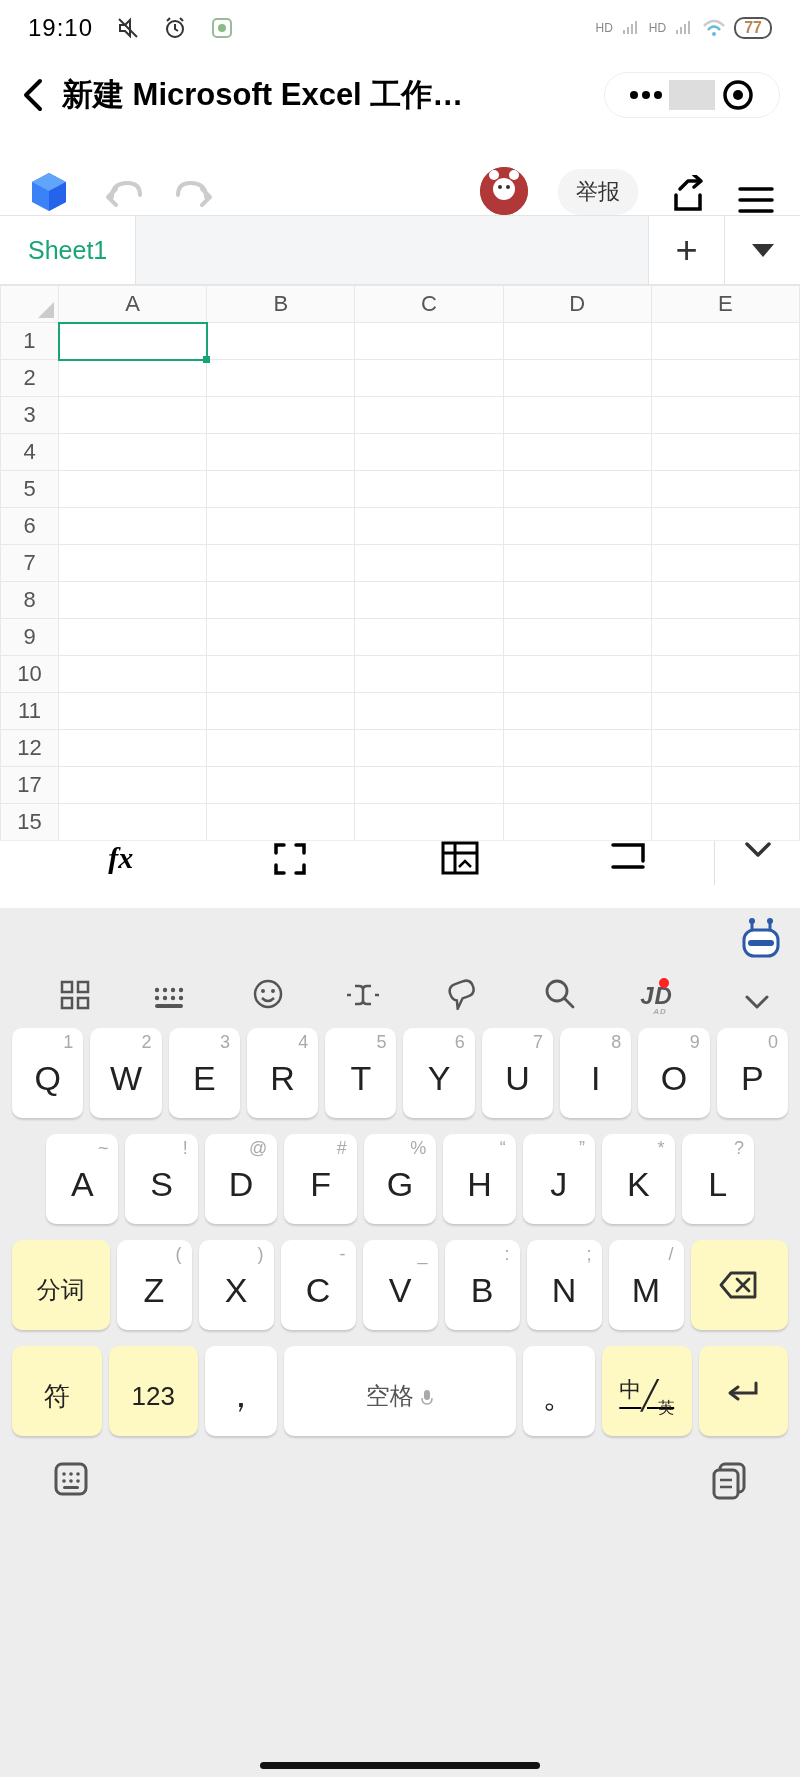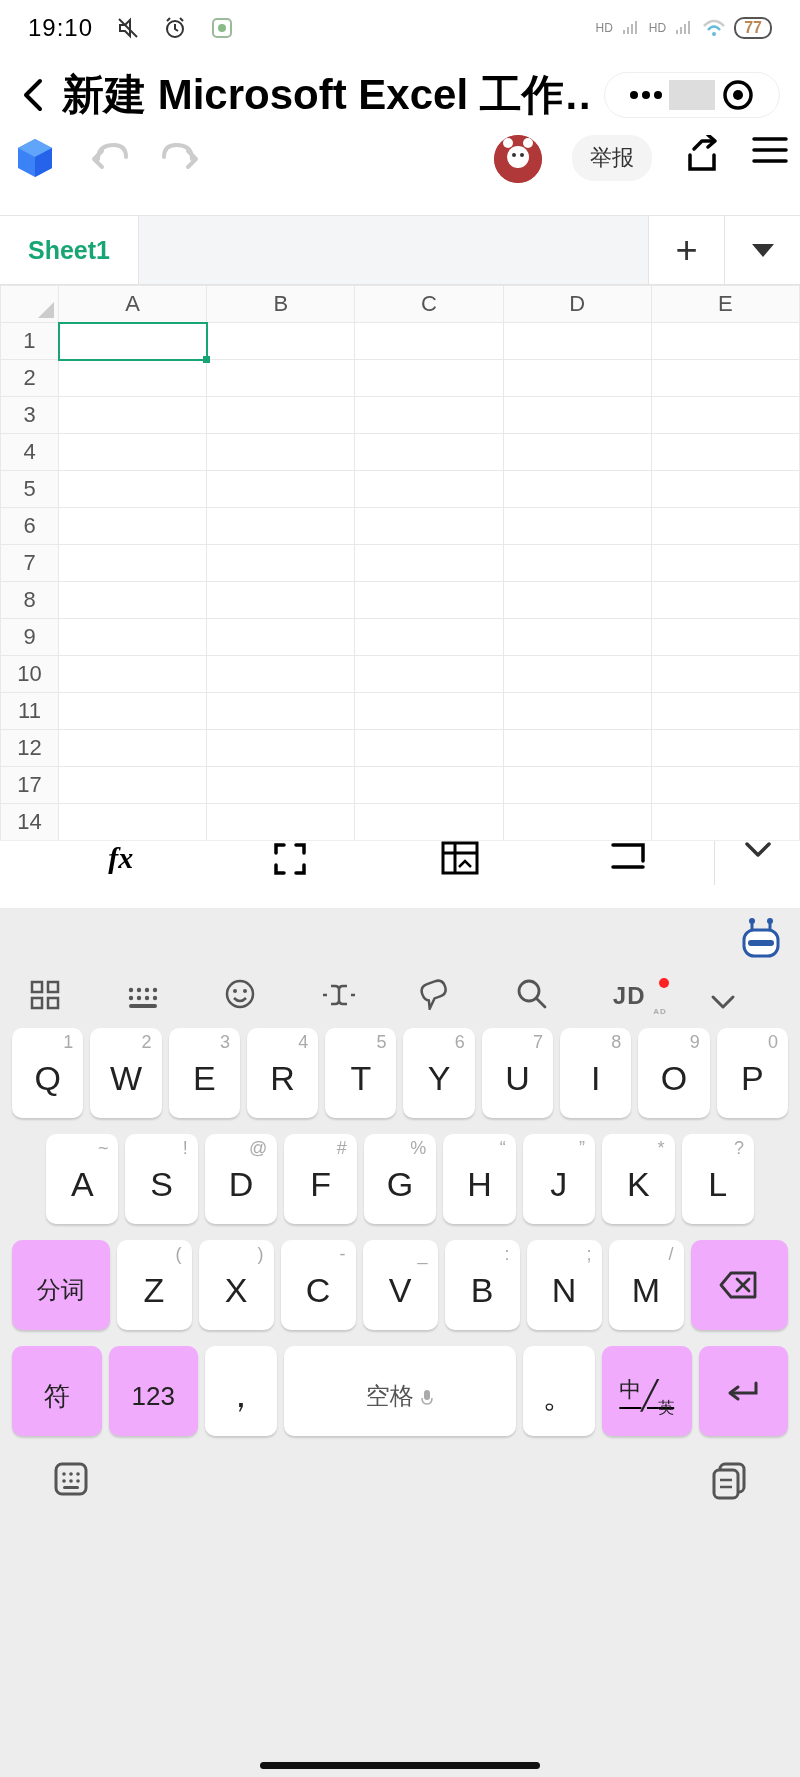--- a/index.html
+++ b/index.html
@@ -6,35 +6,35 @@
   body { width: 800px; height: 1777px; background: #fff; overflow: hidden; position: relative; }
 
   
   .status-bar { height: 55px; display: flex; align-items: center; justify-content: space-between; padding: 0 28px; }
   .status-left { display: flex; align-items: center; gap: 24px; font-size: 24px; font-weight: 500; letter-spacing: 1px; }
   .status-right { display: flex; align-items: center; gap: 8px; }
   .battery { border: 2px solid #555; border-radius: 10px; padding: 0 8px; font-size: 16px; color: #b85; font-weight: bold; }
 
   
   .title-bar { height: 80px; display: flex; align-items: center; padding: 0 20px; gap: 12px; }
-  .title-text { font-size: 42px; font-weight: 600; flex: 1; white-space: nowrap; overflow: hidden; }
+  .title-text { font-size: 31px; font-weight: 600; flex: 1; white-space: nowrap; overflow: hidden; }
   .title-right { display: flex; align-items: center; gap: 0; border: 1px solid #eee; border-radius: 40px; padding: 6px 18px; }
   .title-right > div { width: 46px; display: flex; justify-content: center; }
   .divider { width: 1px; height: 30px; background: #ddd; }
 
   
-  .app-toolbar { height: 80px; display: flex; align-items: flex-start; padding: 0 12px; gap: 30px; }
+  .app-toolbar { height: 80px; display: flex; align-items: flex-end; padding: 0 26px; gap: 30px; }
   .app-logo { width: 46px; height: 46px; }
   .toolbar-spacer { flex: 1; }
   .avatar { width: 48px; height: 48px; border-radius: 50%; background: #a33; position: relative; overflow: hidden; }
   .report-btn { background: #f4f4f4; border-radius: 22px; padding: 8px 18px; font-size: 22px; color: #333; }
 
   
   .sheet-tabs { height: 70px; display: flex; background: #f4f5f6; border-top: 1px solid #e4e4e4; border-bottom: 1px solid #e4e4e4; }
-  .sheet-tab-active { background: #fff; padding: 0 28px; display: flex; align-items: center; font-size: 25px; color: #17a673; border-right: 1px solid #e4e4e4; font-weight: bold; }
+  .sheet-tab-active { background: #fff; padding: 0 28px; display: flex; align-items: center; font-size: 25px; color: #17a673; border-right: 1px solid #e4e4e4; }
   .sheet-controls { display: flex; }
   .sheet-ctrl { width: 76px; display: flex; align-items: center; justify-content: center; border-left: 1px solid #e4e4e4; background: #fff; font-size: 30px; }
 
   
   .sheet { border-collapse: collapse; width: 100%; table-layout: fixed; }
   .sheet th, .sheet td { border: 1px solid #e8e8e8; height: 37px; font-weight: normal; text-align: center; font-size: 22px; color: #555; }
   .sheet .corner { background: #fafafa; position: relative; }
   .sheet th.col { background: #fafafa; width: 148px; }
   .sheet th.row { background: #fafafa; width: 58px; font-size: 22px; }
   .sheet td { background: #fff; }
@@ -43,29 +43,29 @@
 
   
   .bottom-toolbar { height: 80px; display: flex; justify-content: space-around; border-top: 1px solid #eee; background: #fff; padding-left: 36px; }
   .bottom-toolbar .tool { flex: 1; display: flex; justify-content: center; font-size: 30px; font-style: italic; font-family: Georgia, serif; }
   .bottom-toolbar .sep { width: 1px; height: 44px; background: #e0e0e0; }
 
   
   .kbd-wrap { position: absolute; left: 0; right: 0; bottom: 0; top: 908px; background: #ededee; }
   .kbd-assist { position: absolute; right: 16px; top: 8px; width: 46px; height: 46px; }
   .kbd-tools { height: 120px; display: flex; align-items: flex-end; justify-content: space-between; padding: 0 30px 18px 30px; }
-  .kbd-tools .kt { width: 60px; display: flex; justify-content: flex-start; color: #555; position: relative; }
+  .kbd-tools .kt { width: 60px; display: flex; justify-content: flex-end; color: #555; position: relative; font-style: italic; }
   .kbd-dot { position: absolute; top: -4px; right: 4px; width: 10px; height: 10px; background: #f22; border-radius: 50%; }
 
   .kbd-rows { padding: 0 12px; }
   .kbd-row { display: flex; gap: 7px; margin-bottom: 16px; }
   .key { flex: 1; background: #fff; border-radius: 10px; box-shadow: 0 2px 2px rgba(0,0,0,.15); height: 90px; display: flex; flex-direction: column; align-items: center; justify-content: center; position: relative; }
   .key .sup { position: absolute; top: 4px; right: 10px; font-size: 18px; color: #aaa; }
   .key .main { font-size: 34px; font-weight: 500; color: #222; margin-top: 10px; }
-  .key.gray { background: #f0abfc; }
+  .key.gray { background: #fef9c3; }
   .key.gray .main { font-size: 26px; }
 
   .kbd-row.r2 { padding: 0 34px; }
   
   .kbd-bottom { padding: 0 12px; display: flex; gap: 7px; }
   .kbd-bottom .key { height: 90px; }
   .kbd-bottom .space { flex: 2.6; }
   .kbd-bottom .lang { position: relative; text-decoration: underline; }
   .kbd-bottom .lang .main { font-size: 24px; position: relative; }
 
@@ -305,21 +305,21 @@
         </tr>
         <tr>
           <th class="row">17</th>
           <td class=""></td>
           <td class=""></td>
           <td class=""></td>
           <td class=""></td>
           <td class=""></td>
         </tr>
         <tr>
-          <th class="row">14</th>
+          <th class="row">15</th>
           <td class=""></td>
           <td class=""></td>
           <td class=""></td>
           <td class=""></td>
           <td class=""></td>
         </tr>
       </tbody>
     </table>
 </div>
 

